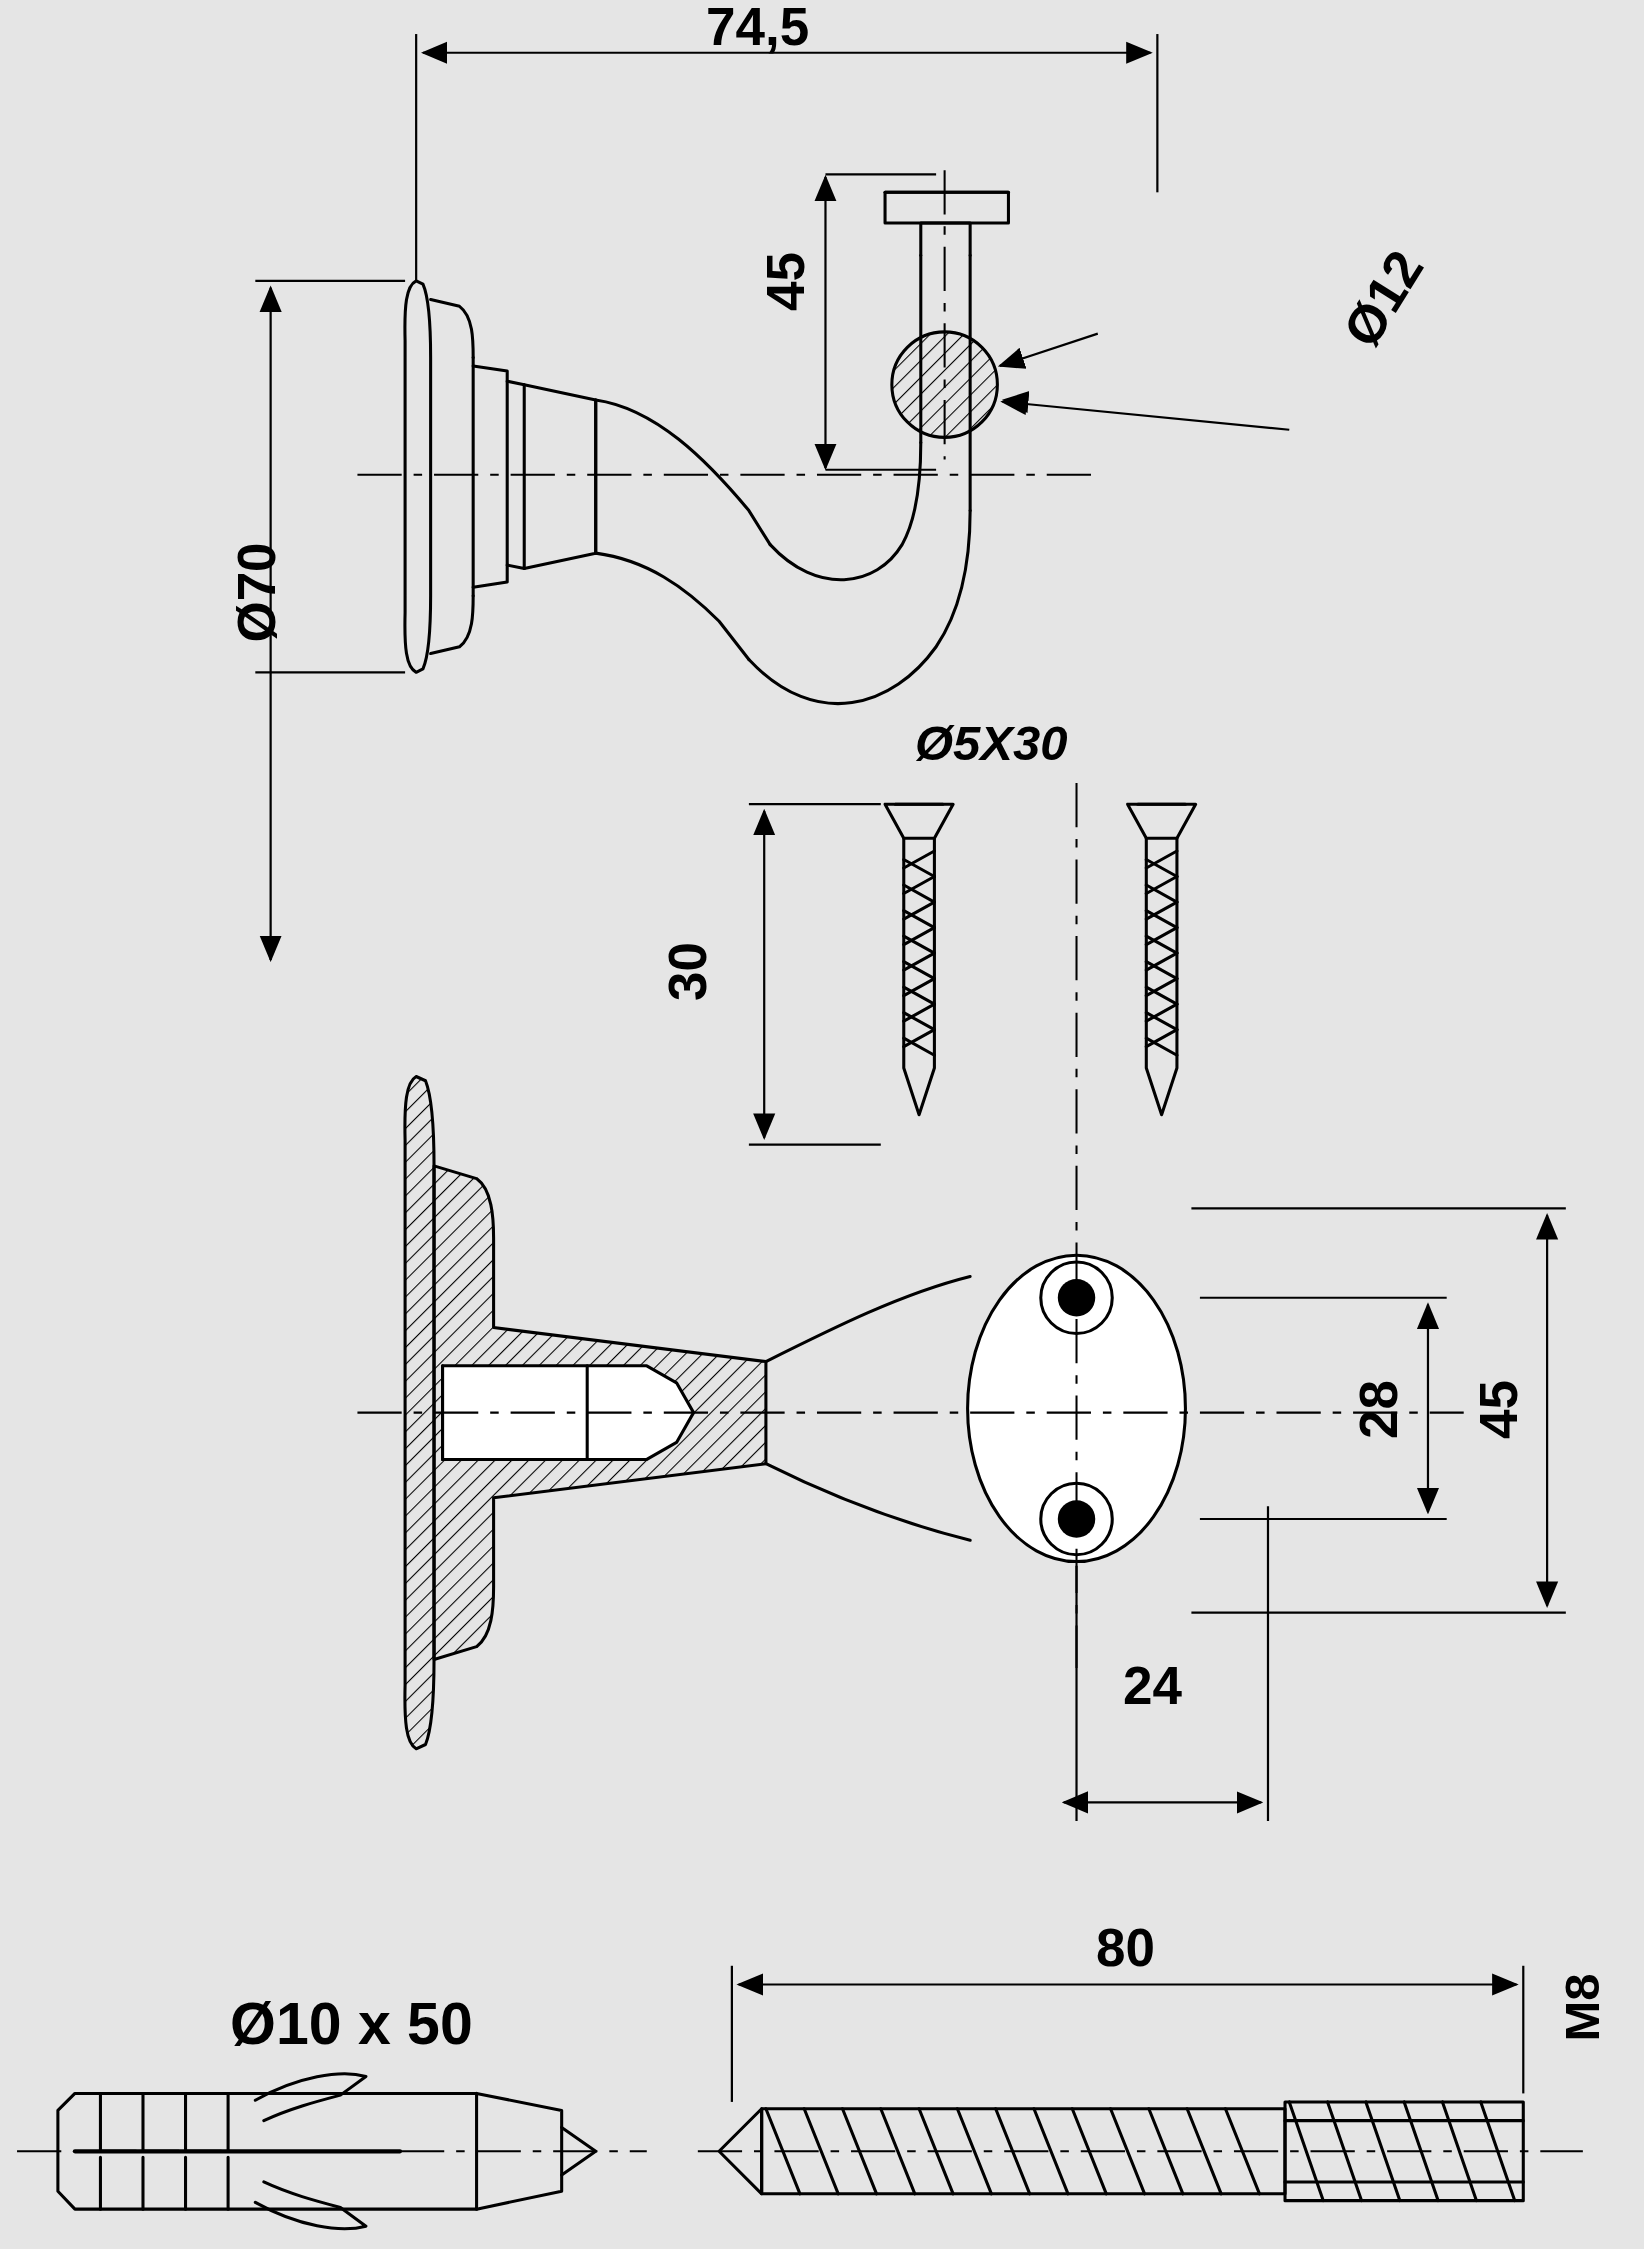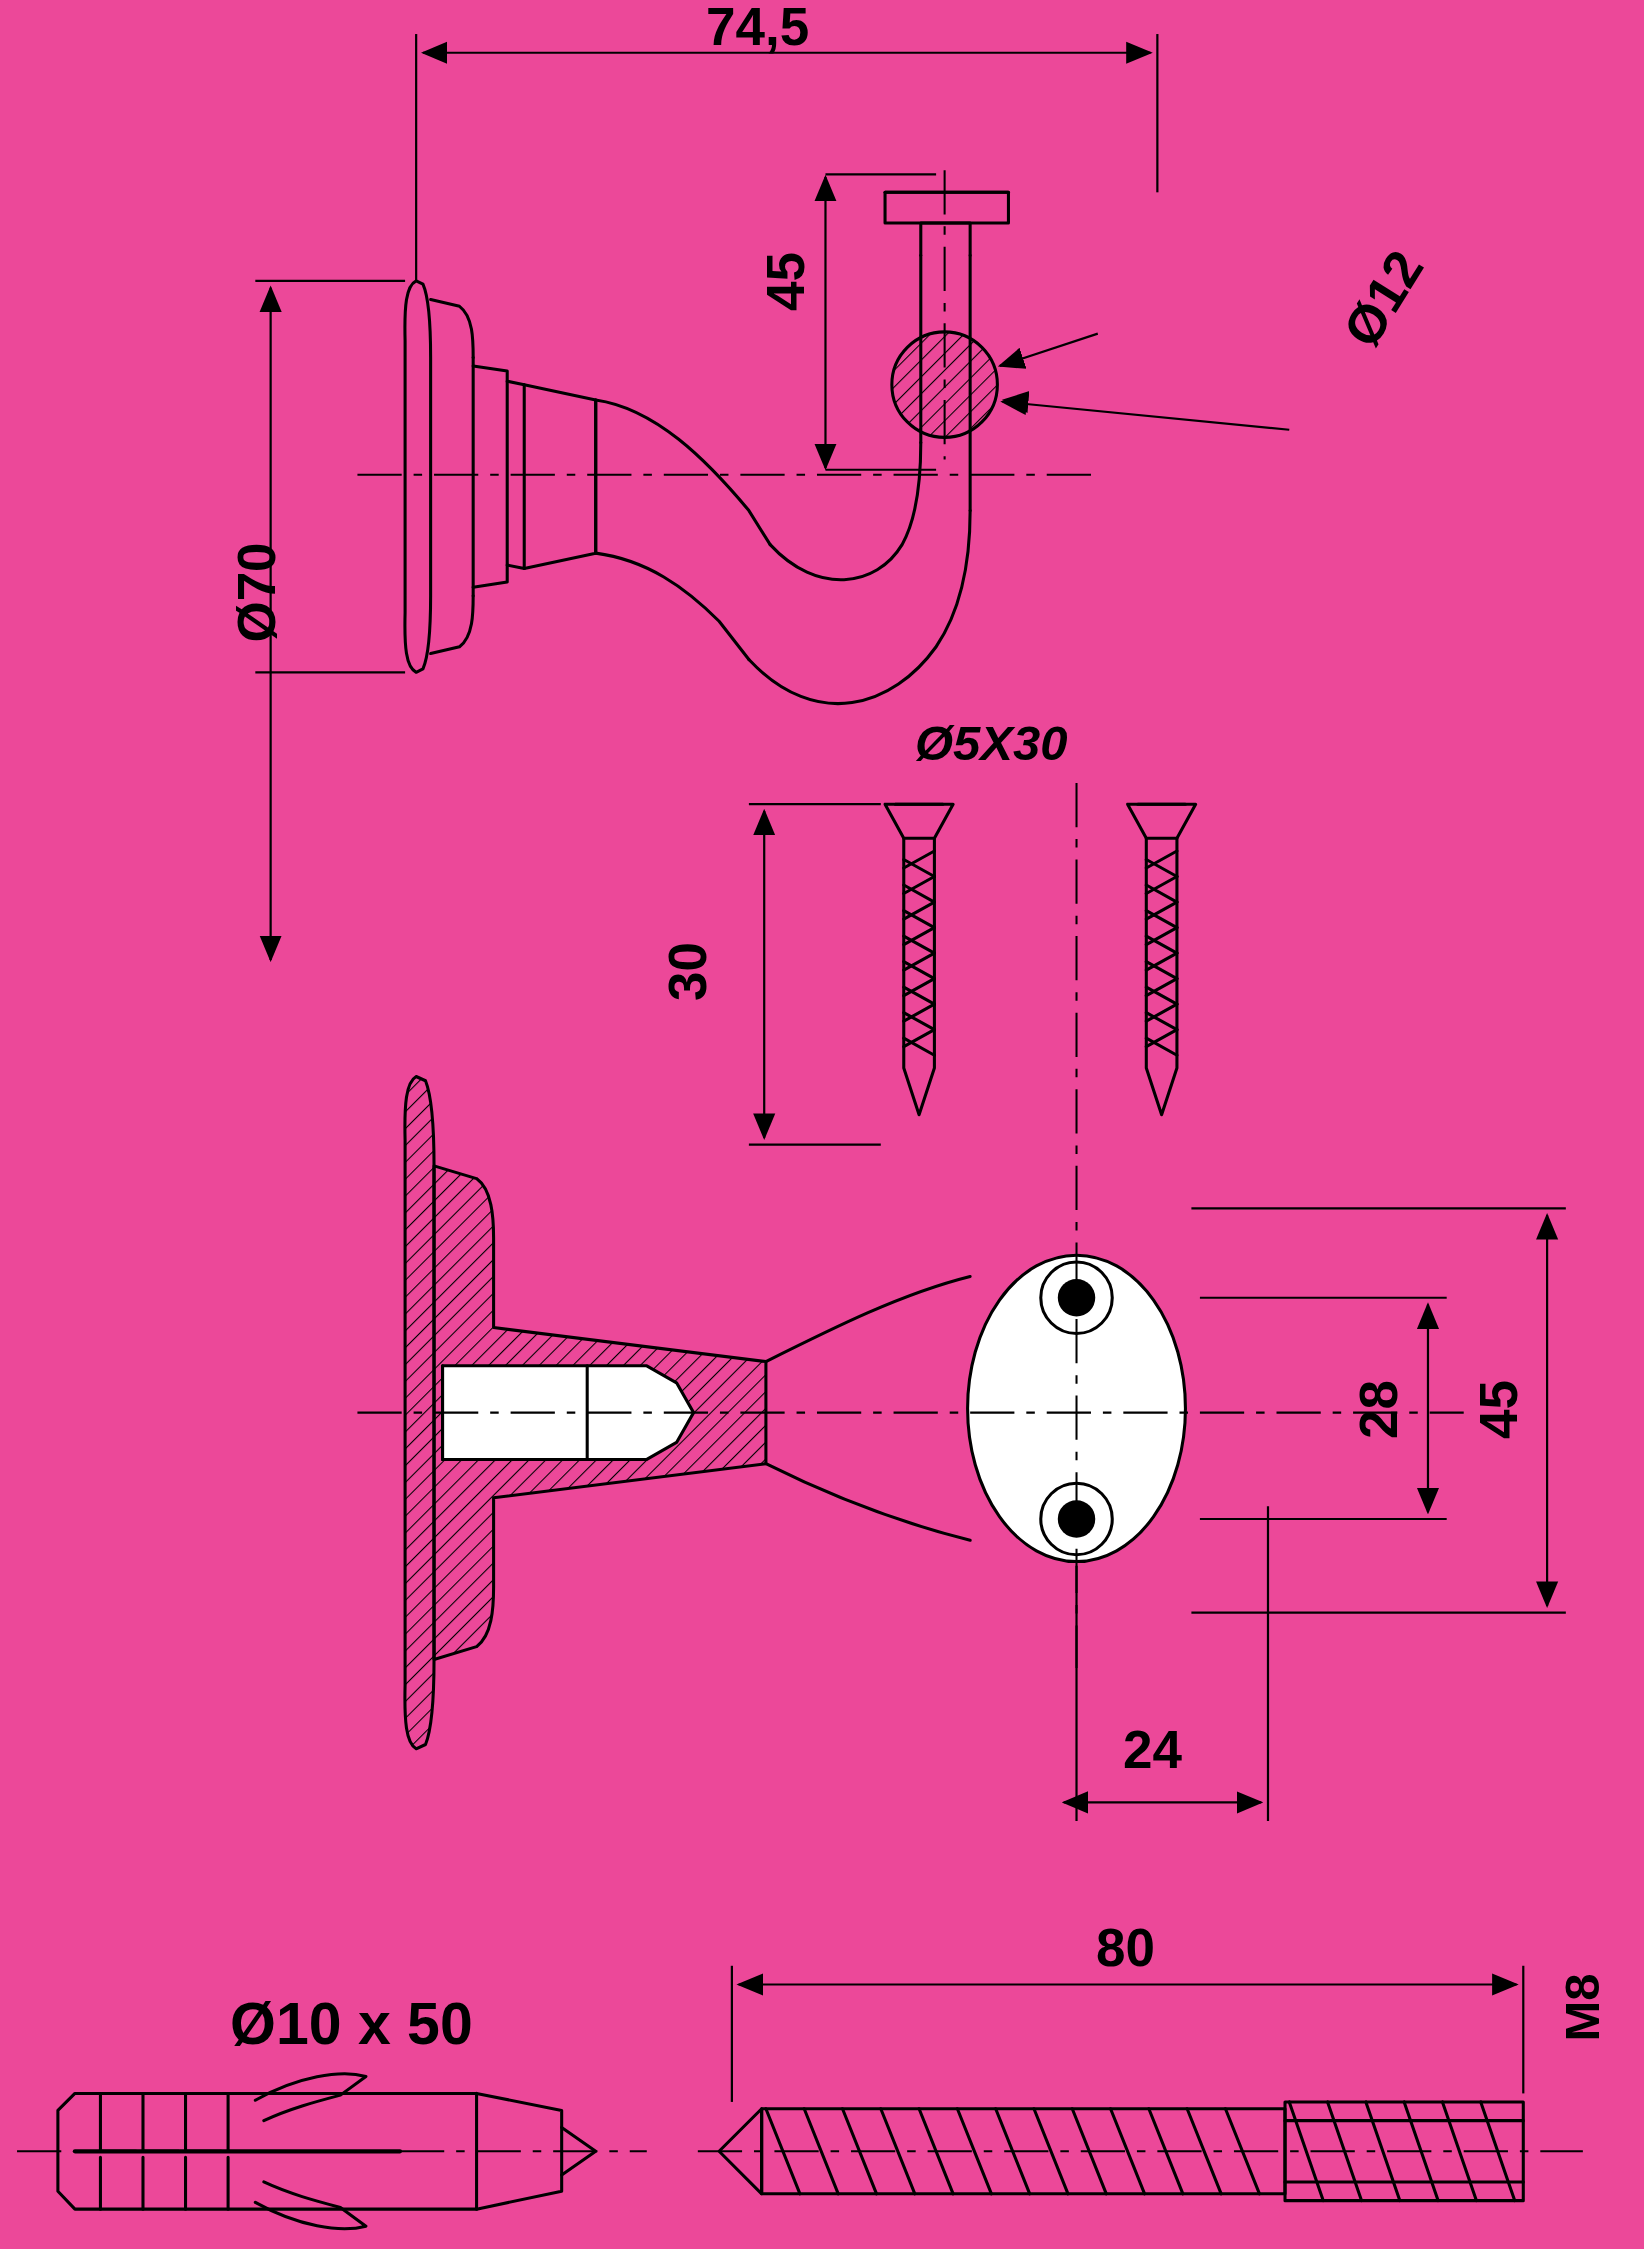--- a/index.html
+++ b/index.html
@@ -7,21 +7,21 @@
     padding: 0;
     background: #ffffff;
   }
   body {
     font-family: "Liberation Sans", sans-serif;
   }
   #sheet {
     position: relative;
     width: 1645px;
     height: 2250px;
-    background: #ec4899;
+    background: #e5e5e5;
     overflow: hidden;
   }
   svg.drw {
     position: absolute;
     left: 0;
     top: 0;
     width: 1645px;
     height: 2250px;
   }
   .dimtext {
@@ -247,21 +247,21 @@
   <div class="dimtext rot-d12" style="left:1285px; top:272px; width:196px; text-align:center; font-size:53px;">Ø12</div>
 
   <div class="dimtext" style="left:915px; top:719px; font-size:49px;font-style:italic;">Ø5X30</div>
 
   <div class="dimtext vert" style="left:619px; top:945px; width:136px; text-align:center; font-size:53px;">30</div>
 
   <div class="dimtext vert" style="left:1310px; top:1383px; width:136px; text-align:center; font-size:53px;">28</div>
 
   <div class="dimtext vert" style="left:1430px; top:1383px; width:136px; text-align:center; font-size:53px;">45</div>
 
-  <div class="dimtext" style="left:1123px; top:1723px; font-size:53px;">24</div>
+  <div class="dimtext" style="left:1123px; top:1659px; font-size:53px;">24</div>
 
   <div class="dimtext" style="left:230px; top:1995px; font-size:59px;">Ø10 x 50</div>
 
   <div class="dimtext" style="left:1096px; top:1921px; font-size:53px;">80</div>
 
   <div class="dimtext vert" style="left:1510px; top:1983px; width:145px; text-align:center; font-size:49px;">M8</div>
 
 </div>
 
 

